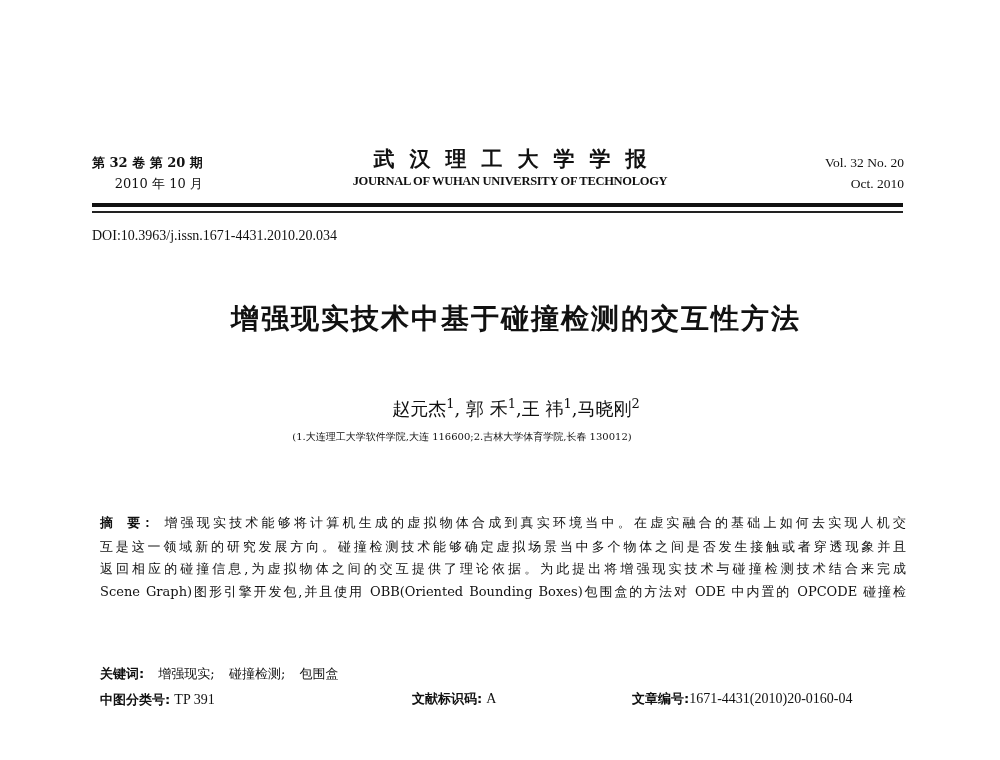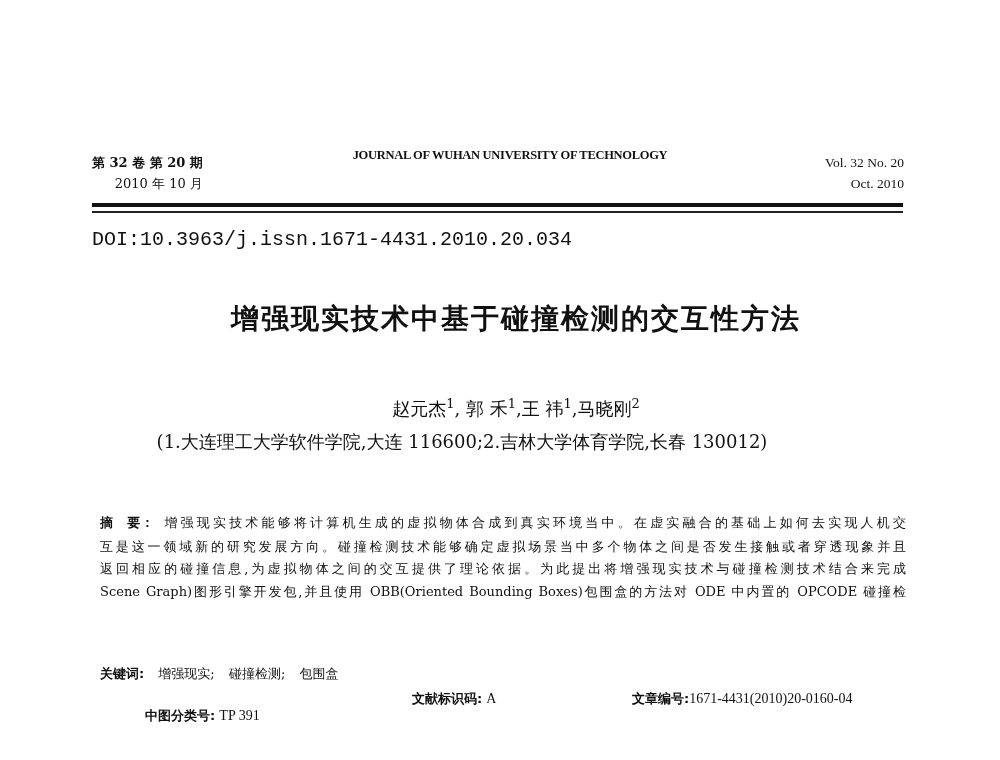--- a/index.html
+++ b/index.html
@@ -9,48 +9,49 @@
   }
   .abs { position:absolute; white-space:nowrap;text-align:right; }
   .hdr-left { left:92px; top:152px; font-size:13px; line-height:21px; font-family:"DejaVu Serif", serif; }
   .hdr-left .l1 { font-weight:bold; }
   .hdr-center { left:300px; top:146px; width:420px; text-align:center; }
   .journal-cn { font-size:21px; font-weight:bold; letter-spacing:15px; font-family:"DejaVu Serif", serif; line-height:26px; padding-left:15px; }
   .journal-en { font-family:"Liberation Serif", serif; font-weight:bold; font-size:12.5px; letter-spacing:-0.3px; line-height:18px; }
   .hdr-right { left:760px; top:152px; width:144px; text-align:right; font-family:"Liberation Serif", serif; font-size:13.5px; line-height:21px; }
   .rule-thick { left:92px; top:203px; width:811px; height:4px; background:#111; }
   .rule-thin { left:92px; top:211px; width:811px; height:1.5px; background:#222; }
-  .doi { left:92px; top:228px; font-family:Liberation Mono, monospace; font-size:20px; letter-spacing:0px; }
+  .doi { left:92px; top:228px; font-family:Liberation Serif, serif; font-size:14px; letter-spacing:0px; }
   .title { left:16px; top:300px; width:1000px; text-align:center; font-family:"DejaVu Sans", sans-serif; font-size:28px; font-weight:bold; letter-spacing:2px; }
   .authors { left:16px; top:396px; width:1000px; text-align:center; font-size:18px; font-family:"DejaVu Serif", serif; }
   .authors sup { font-size:13px; vertical-align:7px; }
-  .affil { left:0; top:430px; width:924px; text-align:center; font-size:18px; font-family:"DejaVu Serif", serif; }
+  .affil { left:0; top:430px; width:924px; text-align:center; font-size:10px; font-family:"DejaVu Serif", serif; }
   .abstract { left:100px; top:512px; width:806px; font-size:13px; line-height:22.5px; white-space:normal; text-align:justify; font-family:"DejaVu Serif", serif; }
   .abstract .lbl { font-weight:bold; font-family:Liberation Mono, monospace; margin-right:10px; }
   .line { display:block; white-space:nowrap; text-align-last:justify; }
   .line.last { text-align-last:left; }
   .keywords { left:100px; top:665px; font-size:13px; }
   .keywords .lbl { font-weight:bold; font-family:"DejaVu Sans", sans-serif; }
   .keywords .kw { margin-left:10px; }
   .meta-row { left:100px; top:690px; width:806px; font-size:13px; }
   .meta-row .lbl { font-weight:bold; font-family:"DejaVu Sans", sans-serif; }
   .meta-row .val { font-family:"Liberation Serif", serif; font-size:14px; }
-  .clc { position:absolute; left:0; top:17px;margin-left:45px; }
+  .clc { position:absolute; left:0; top:1px; }
   .doccode { position:absolute; left:312px; top:0; }
   .artno { position:absolute; left:532px; top:0; }
 </style>
 </head>
 <body>
 
 <div class="abs hdr-left">
   <div class="l1">第 32 卷  第 20 期</div>
   <div>2010 年 10 月</div>
 </div>
 
 <div class="abs hdr-center">
+  <div class="journal-cn">武汉理工大学学报</div>
   <div class="journal-en">JOURNAL OF WUHAN UNIVERSITY OF TECHNOLOGY</div>
 </div>
 
 <div class="abs hdr-right">
   <div>Vol. 32   No. 20</div>
   <div>Oct.  2010</div>
 </div>
 
 <div class="abs rule-thick"></div>
 <div class="abs rule-thin"></div>

